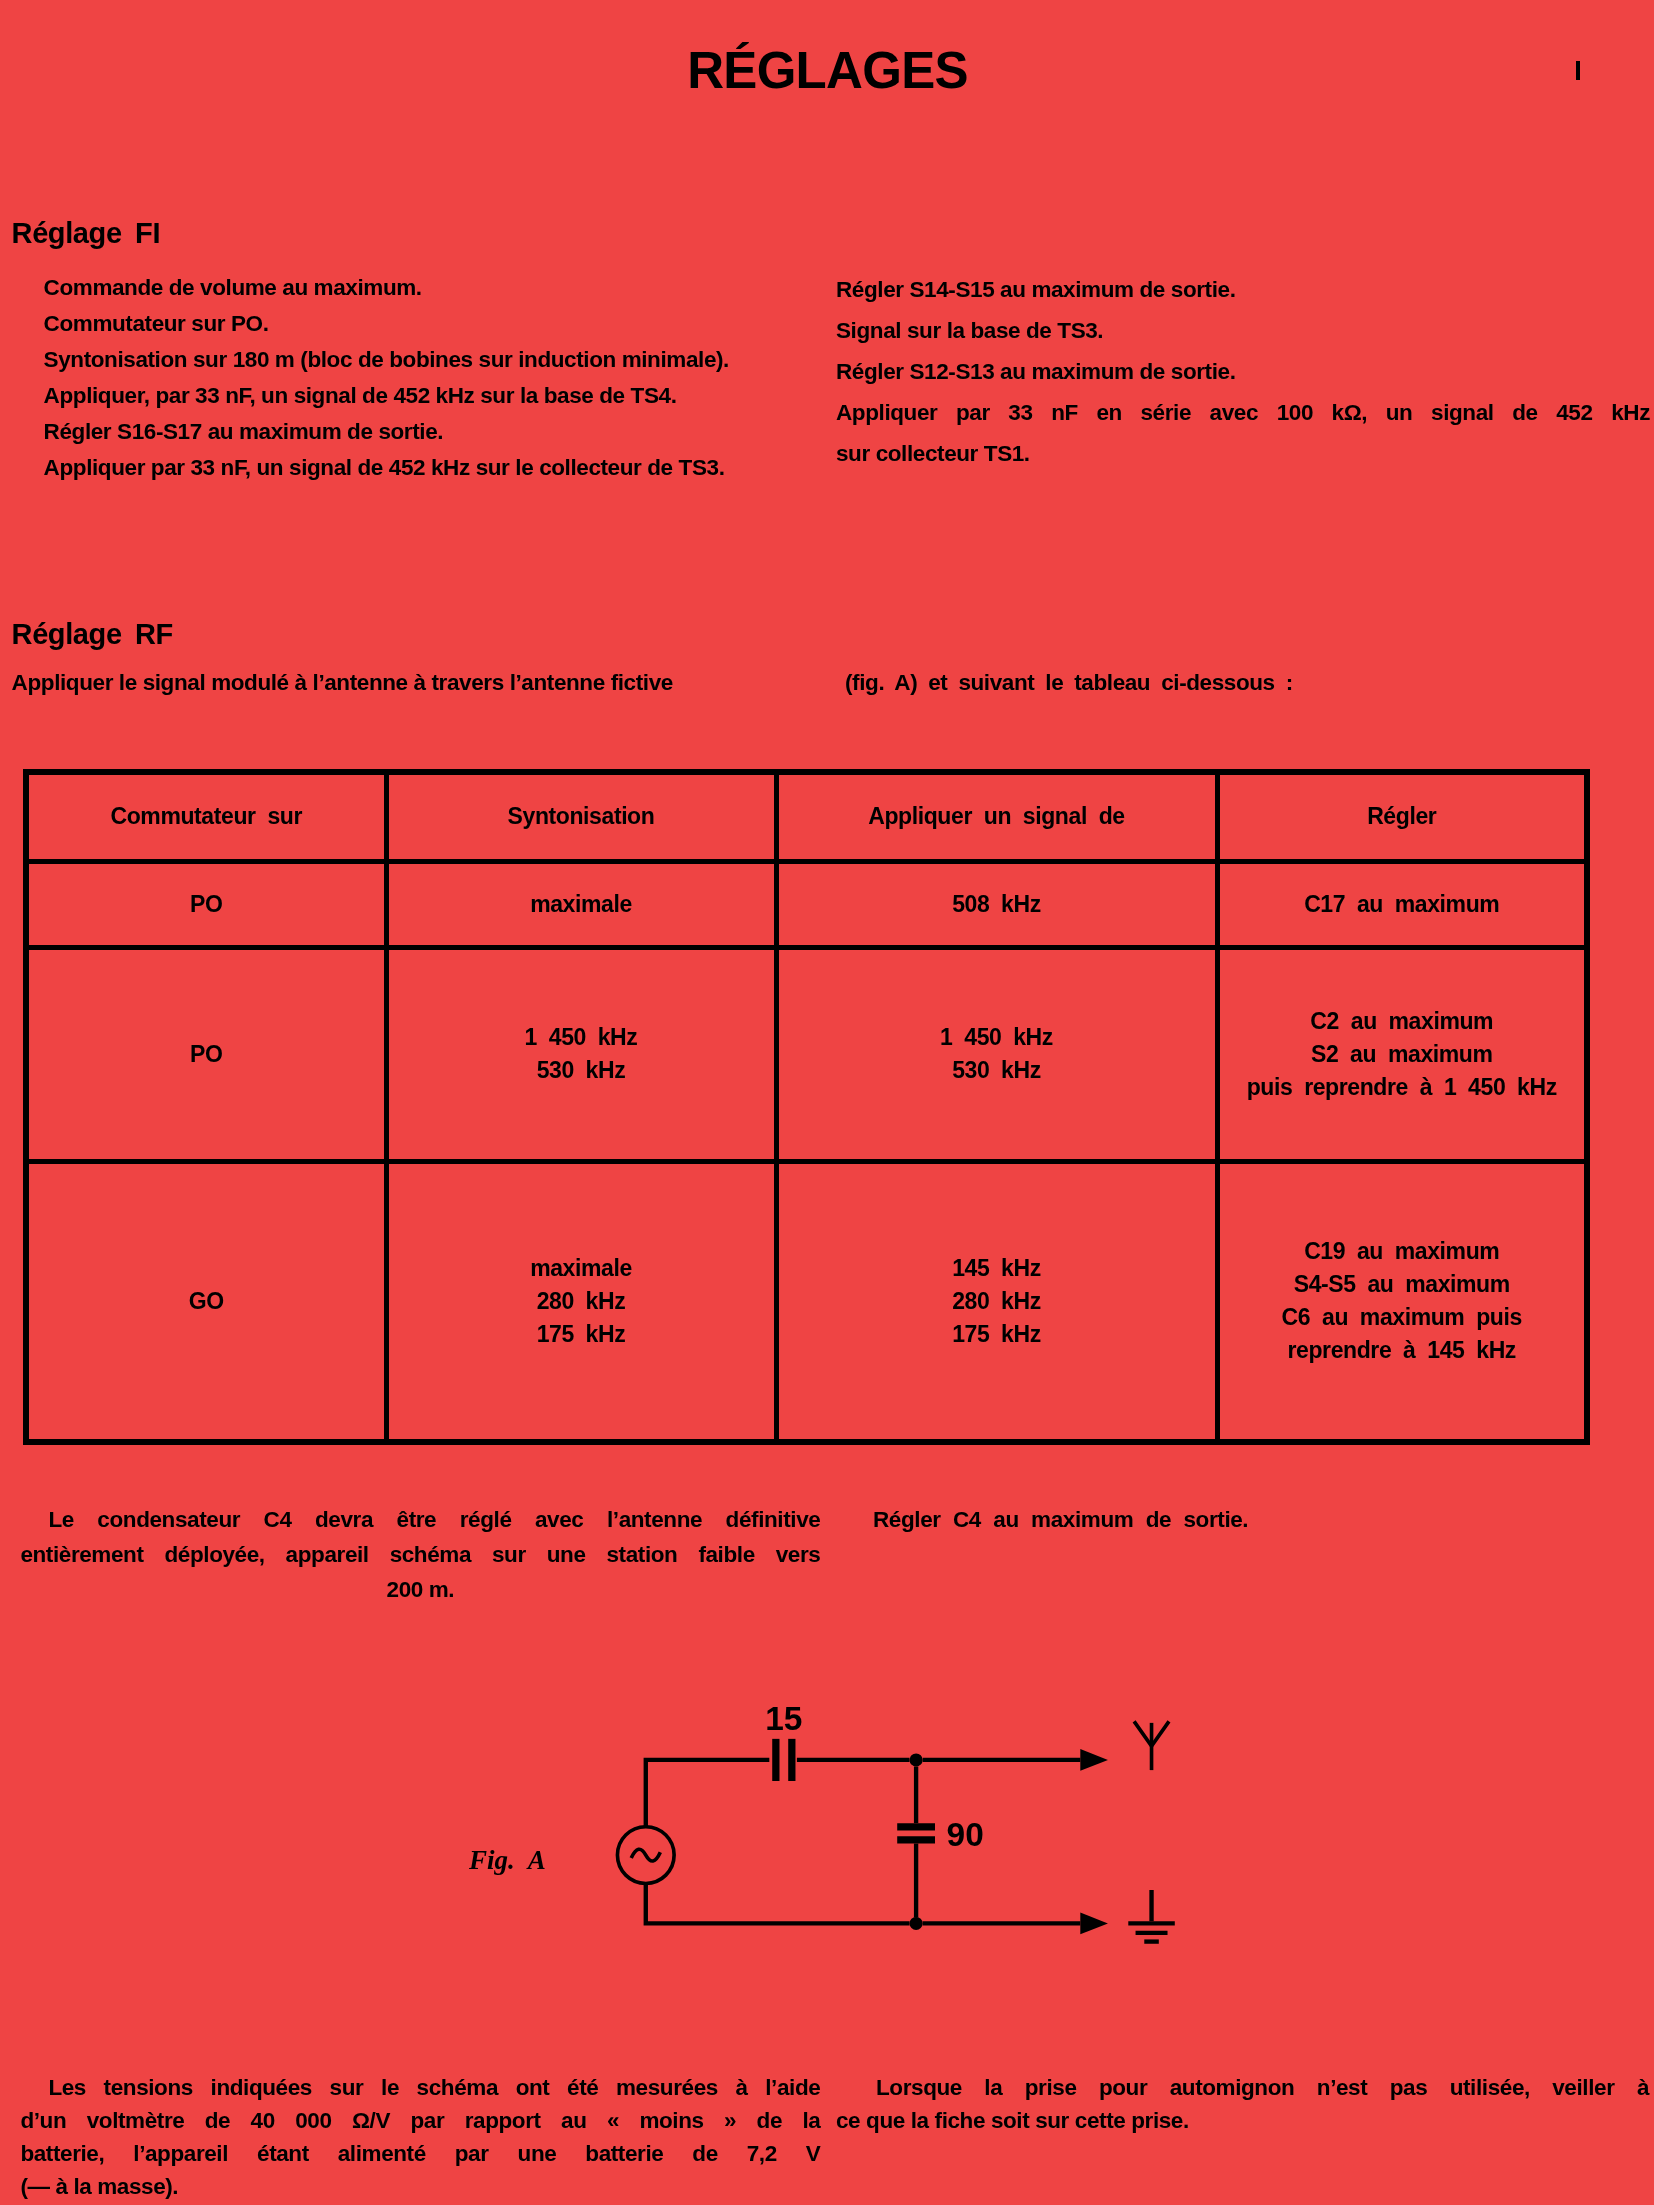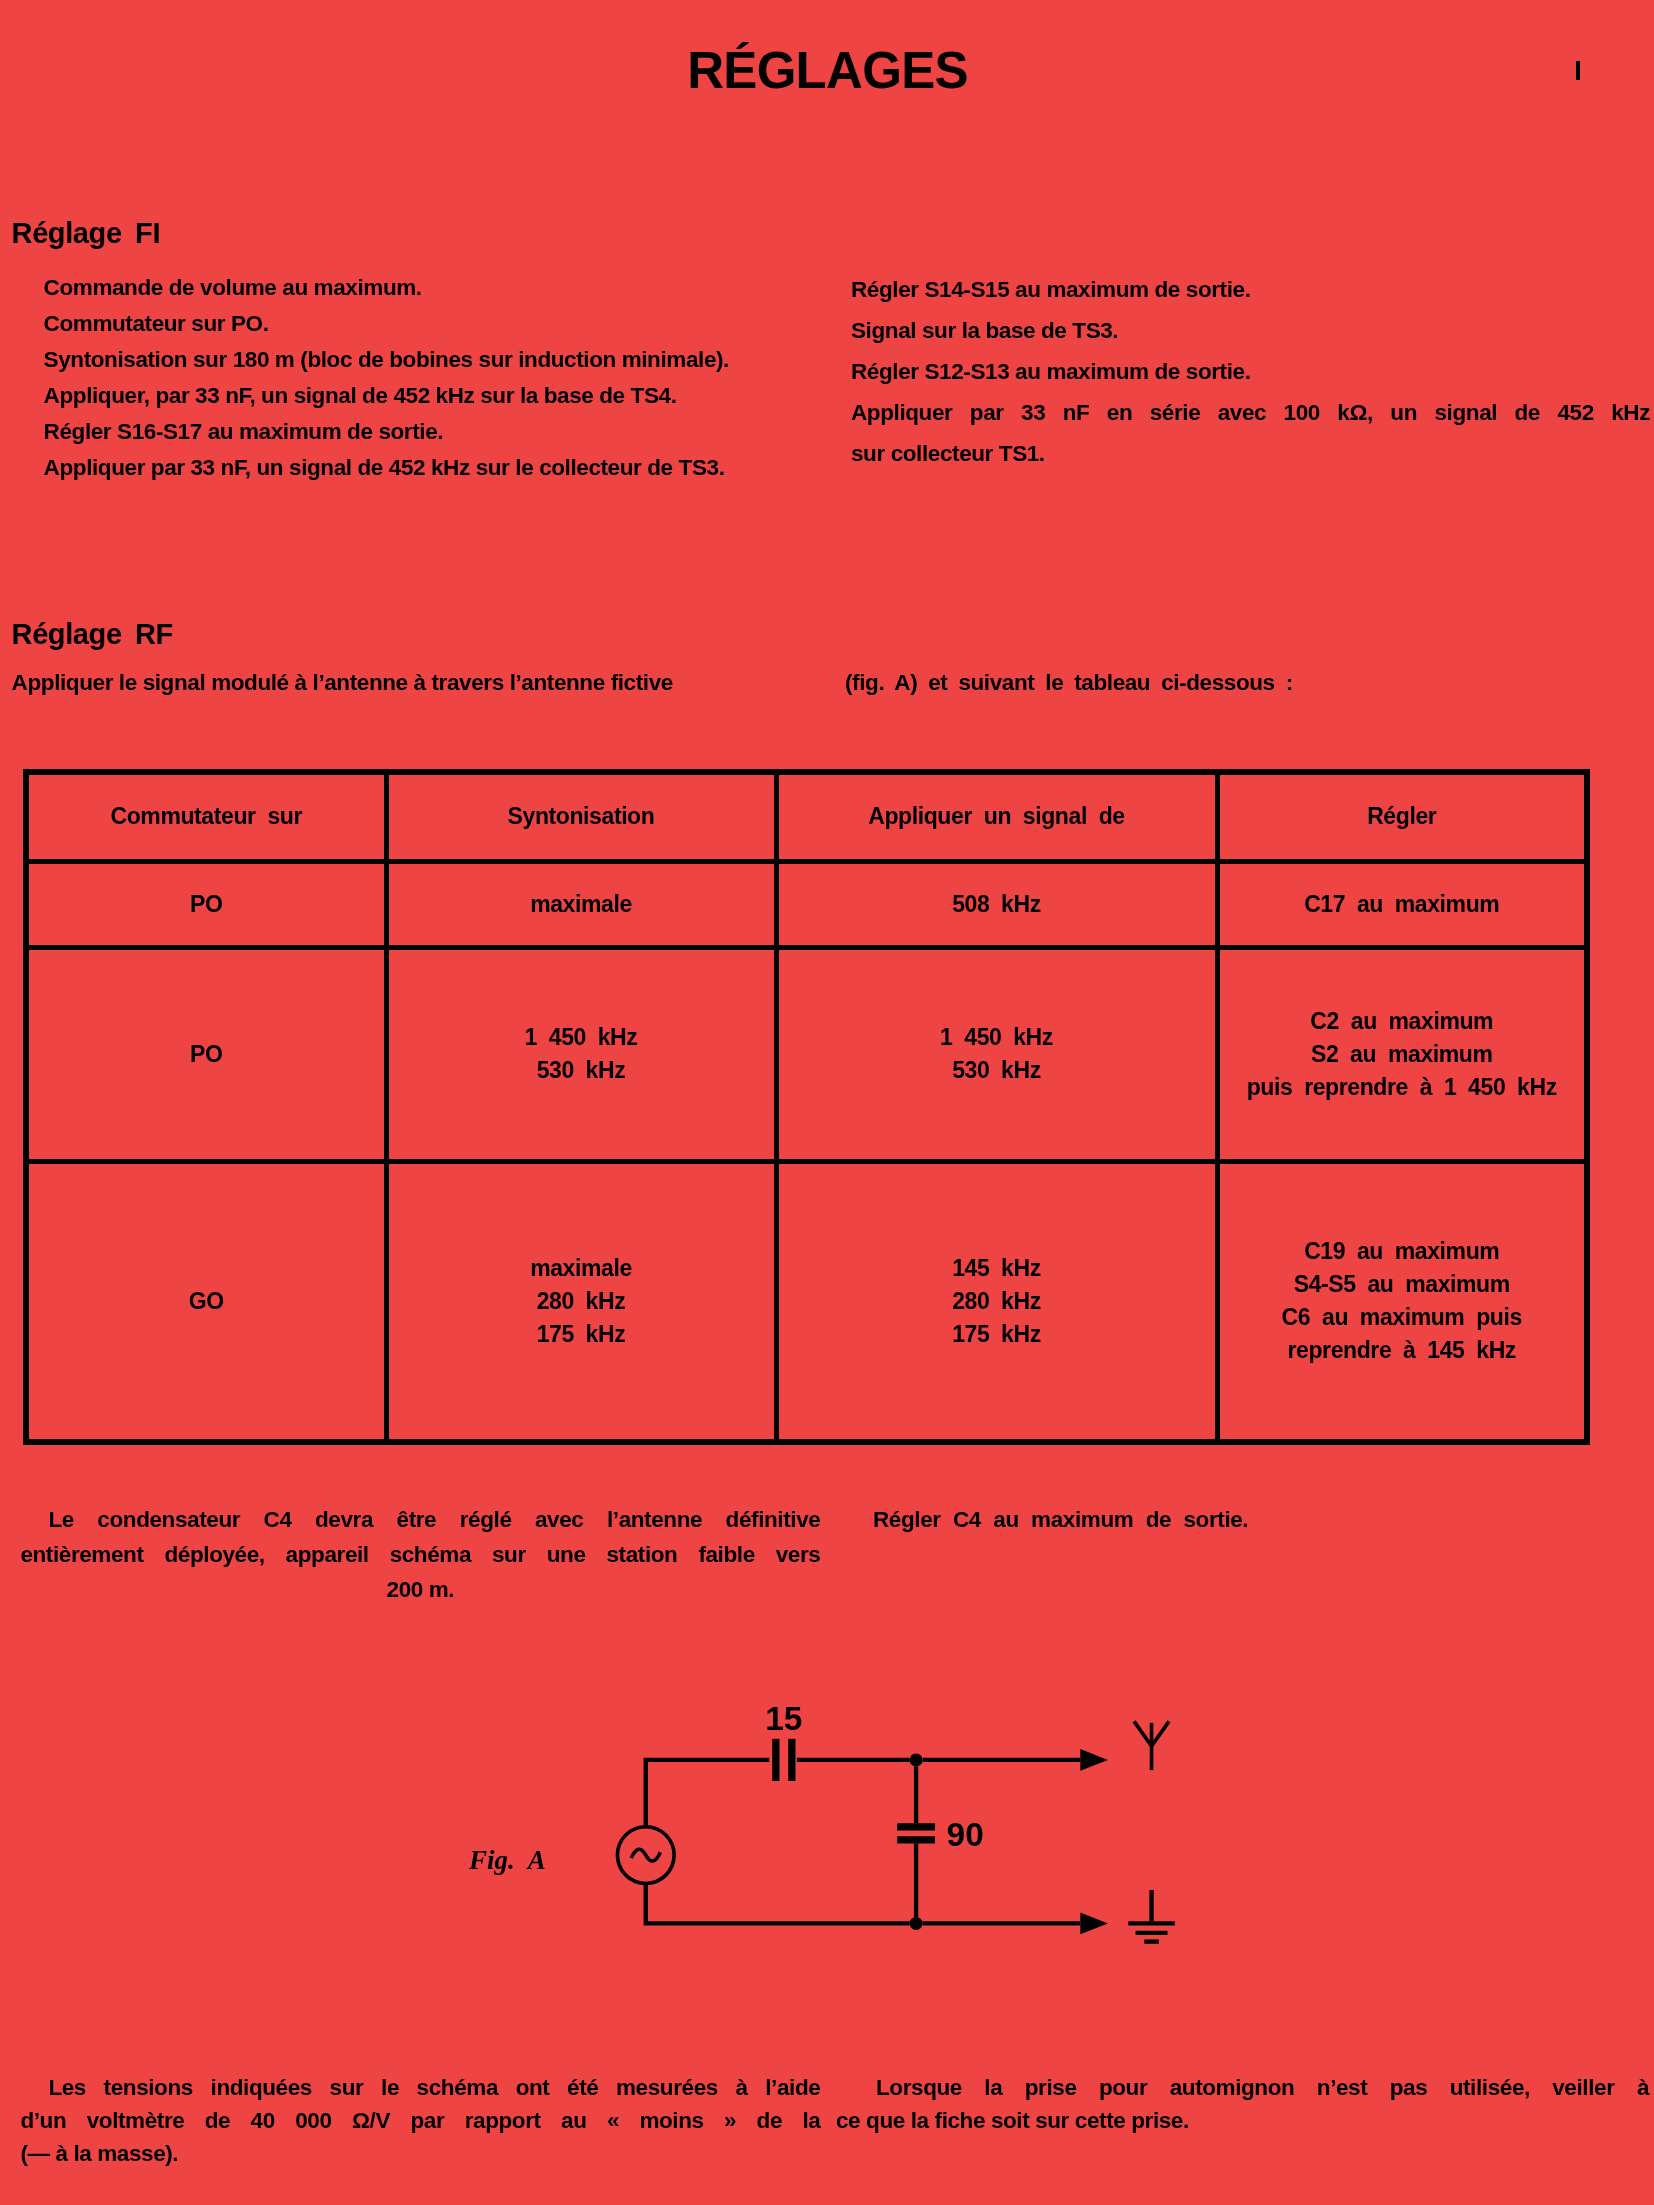--- a/index.html
+++ b/index.html
@@ -10,21 +10,21 @@
   .title{left:0;right:0;top:41px;text-align:center;font-size:51px;letter-spacing:-0.7px;}
 
   .heading{font-size:29px;word-spacing:5.8px;letter-spacing:-0.4px;}
   .fi-heading{left:11.6px;top:217px;}
   .rf-heading{left:11.6px;top:618px;}
 
   .body-txt{font-size:22.5px;letter-spacing:-0.4px;}
   .fi-left{left:11.6px;top:270px;width:818px;line-height:36px;}
   .fi-left div{white-space:nowrap;margin-left:32px;}
   .fi-right{left:836px;top:269px;width:814px;line-height:41px;}
-  .fi-right div{white-space:nowrap;margin-left:15px;}
+  .fi-right div{white-space:nowrap;}
   .jl{text-align:justify;text-align-last:justify;}
 
   .rf-left{left:11.6px;top:670px;white-space:nowrap;}
   .rf-right{left:845px;top:670px;white-space:nowrap;word-spacing:5.1px;}
 
   .adj-table{left:23px;top:769px;border-collapse:collapse;table-layout:fixed;width:1562px;}
   .adj-table th,.adj-table td{border:5.1px solid #000;text-align:center;vertical-align:middle;
       font-size:23px;letter-spacing:-0.4px;word-spacing:5.8px;padding:0;font-weight:700;}
   .adj-table{border:6.5px solid #000;}
   tr.h{height:89px;} tr.r1{height:86px;} tr.po{height:214px;} tr.go{height:281px;}
@@ -198,20 +198,21 @@
       <path d="M974 371 H994"></path>
     </g>
     <text x="478" y="80" text-anchor="middle" fill="#000">15</text>
     <text x="702" y="239" fill="#000">90</text>
   </svg>
   <div class="abs fig-label">Fig. A</div>
 
   <div class="abs body-txt notes-left">
     <div class="jl indent1">Les tensions indiquées sur le schéma ont été mesurées à l’aide</div>
     <div class="jl">d’un voltmètre de 40 000 Ω/V par rapport au « moins » de la</div>
+    <div class="jl">batterie, l’appareil étant alimenté par une batterie de 7,2 V</div>
     <div>(— à la masse).</div>
   </div>
 
   <div class="abs body-txt notes-right">
     <div class="jl indent2">Lorsque la prise pour automignon n’est pas utilisée, veiller à</div>
     <div>ce que la fiche soit sur cette prise.</div>
   </div>
 
 </div>
 

